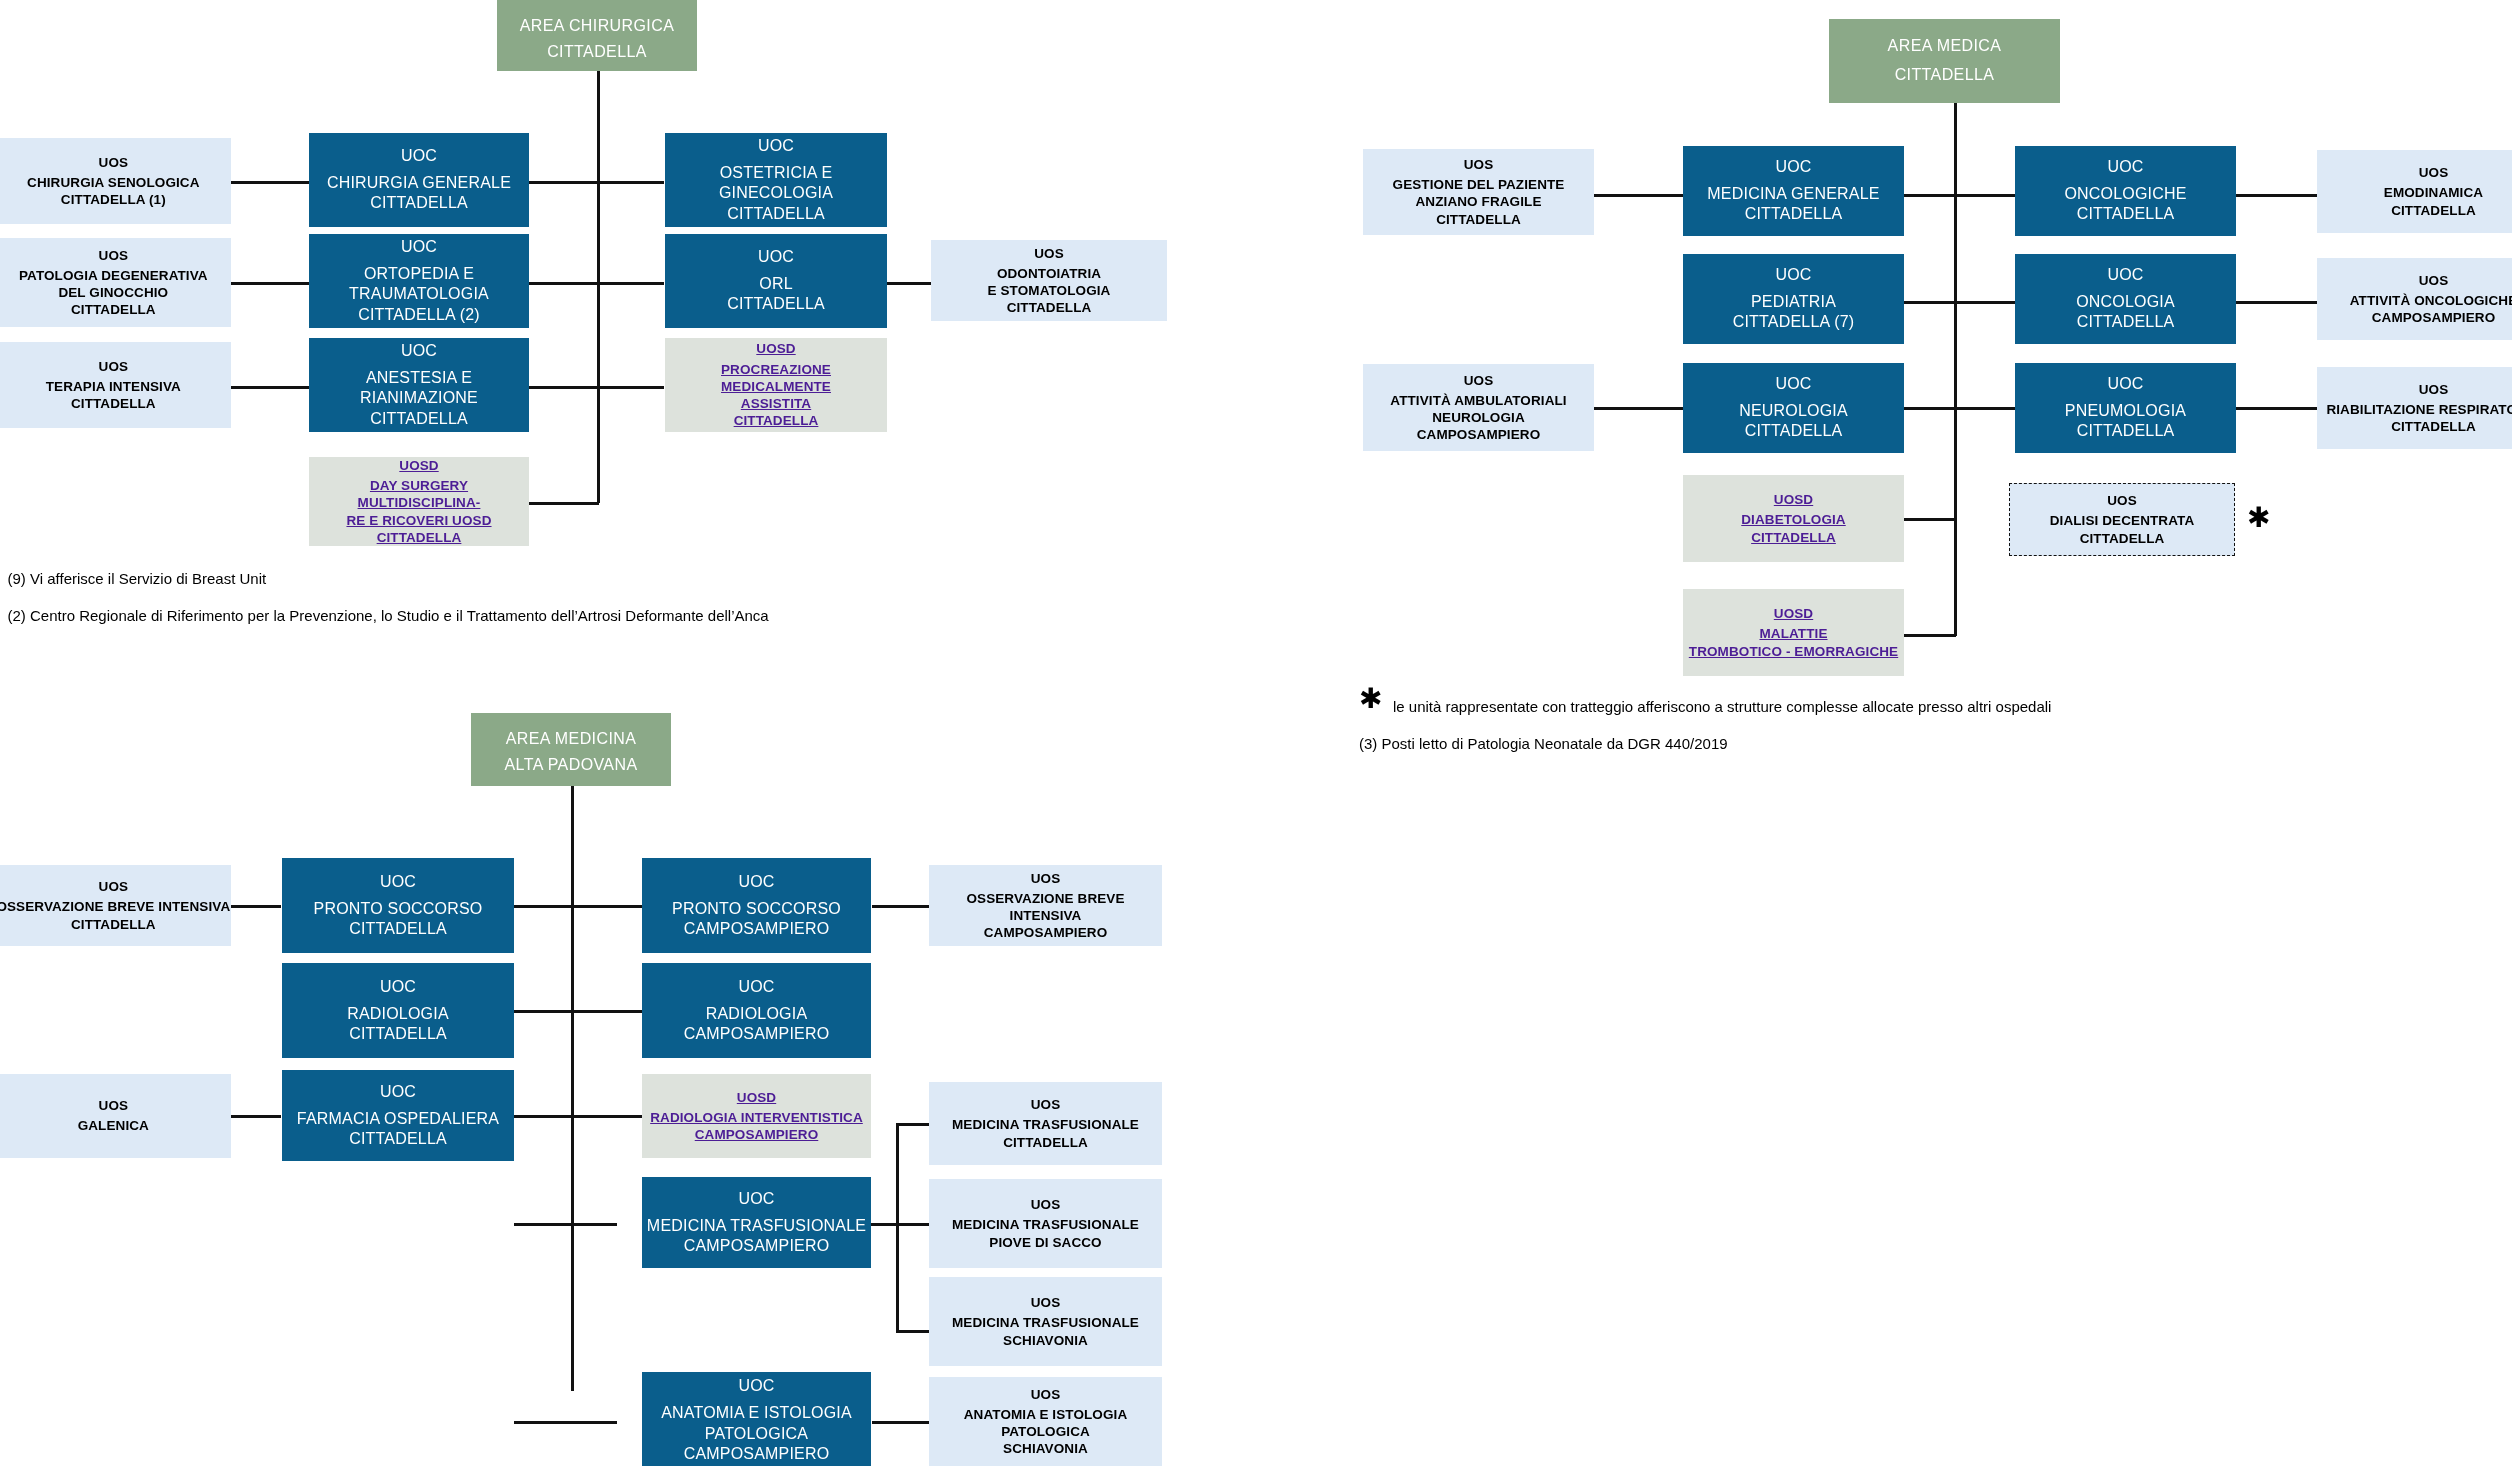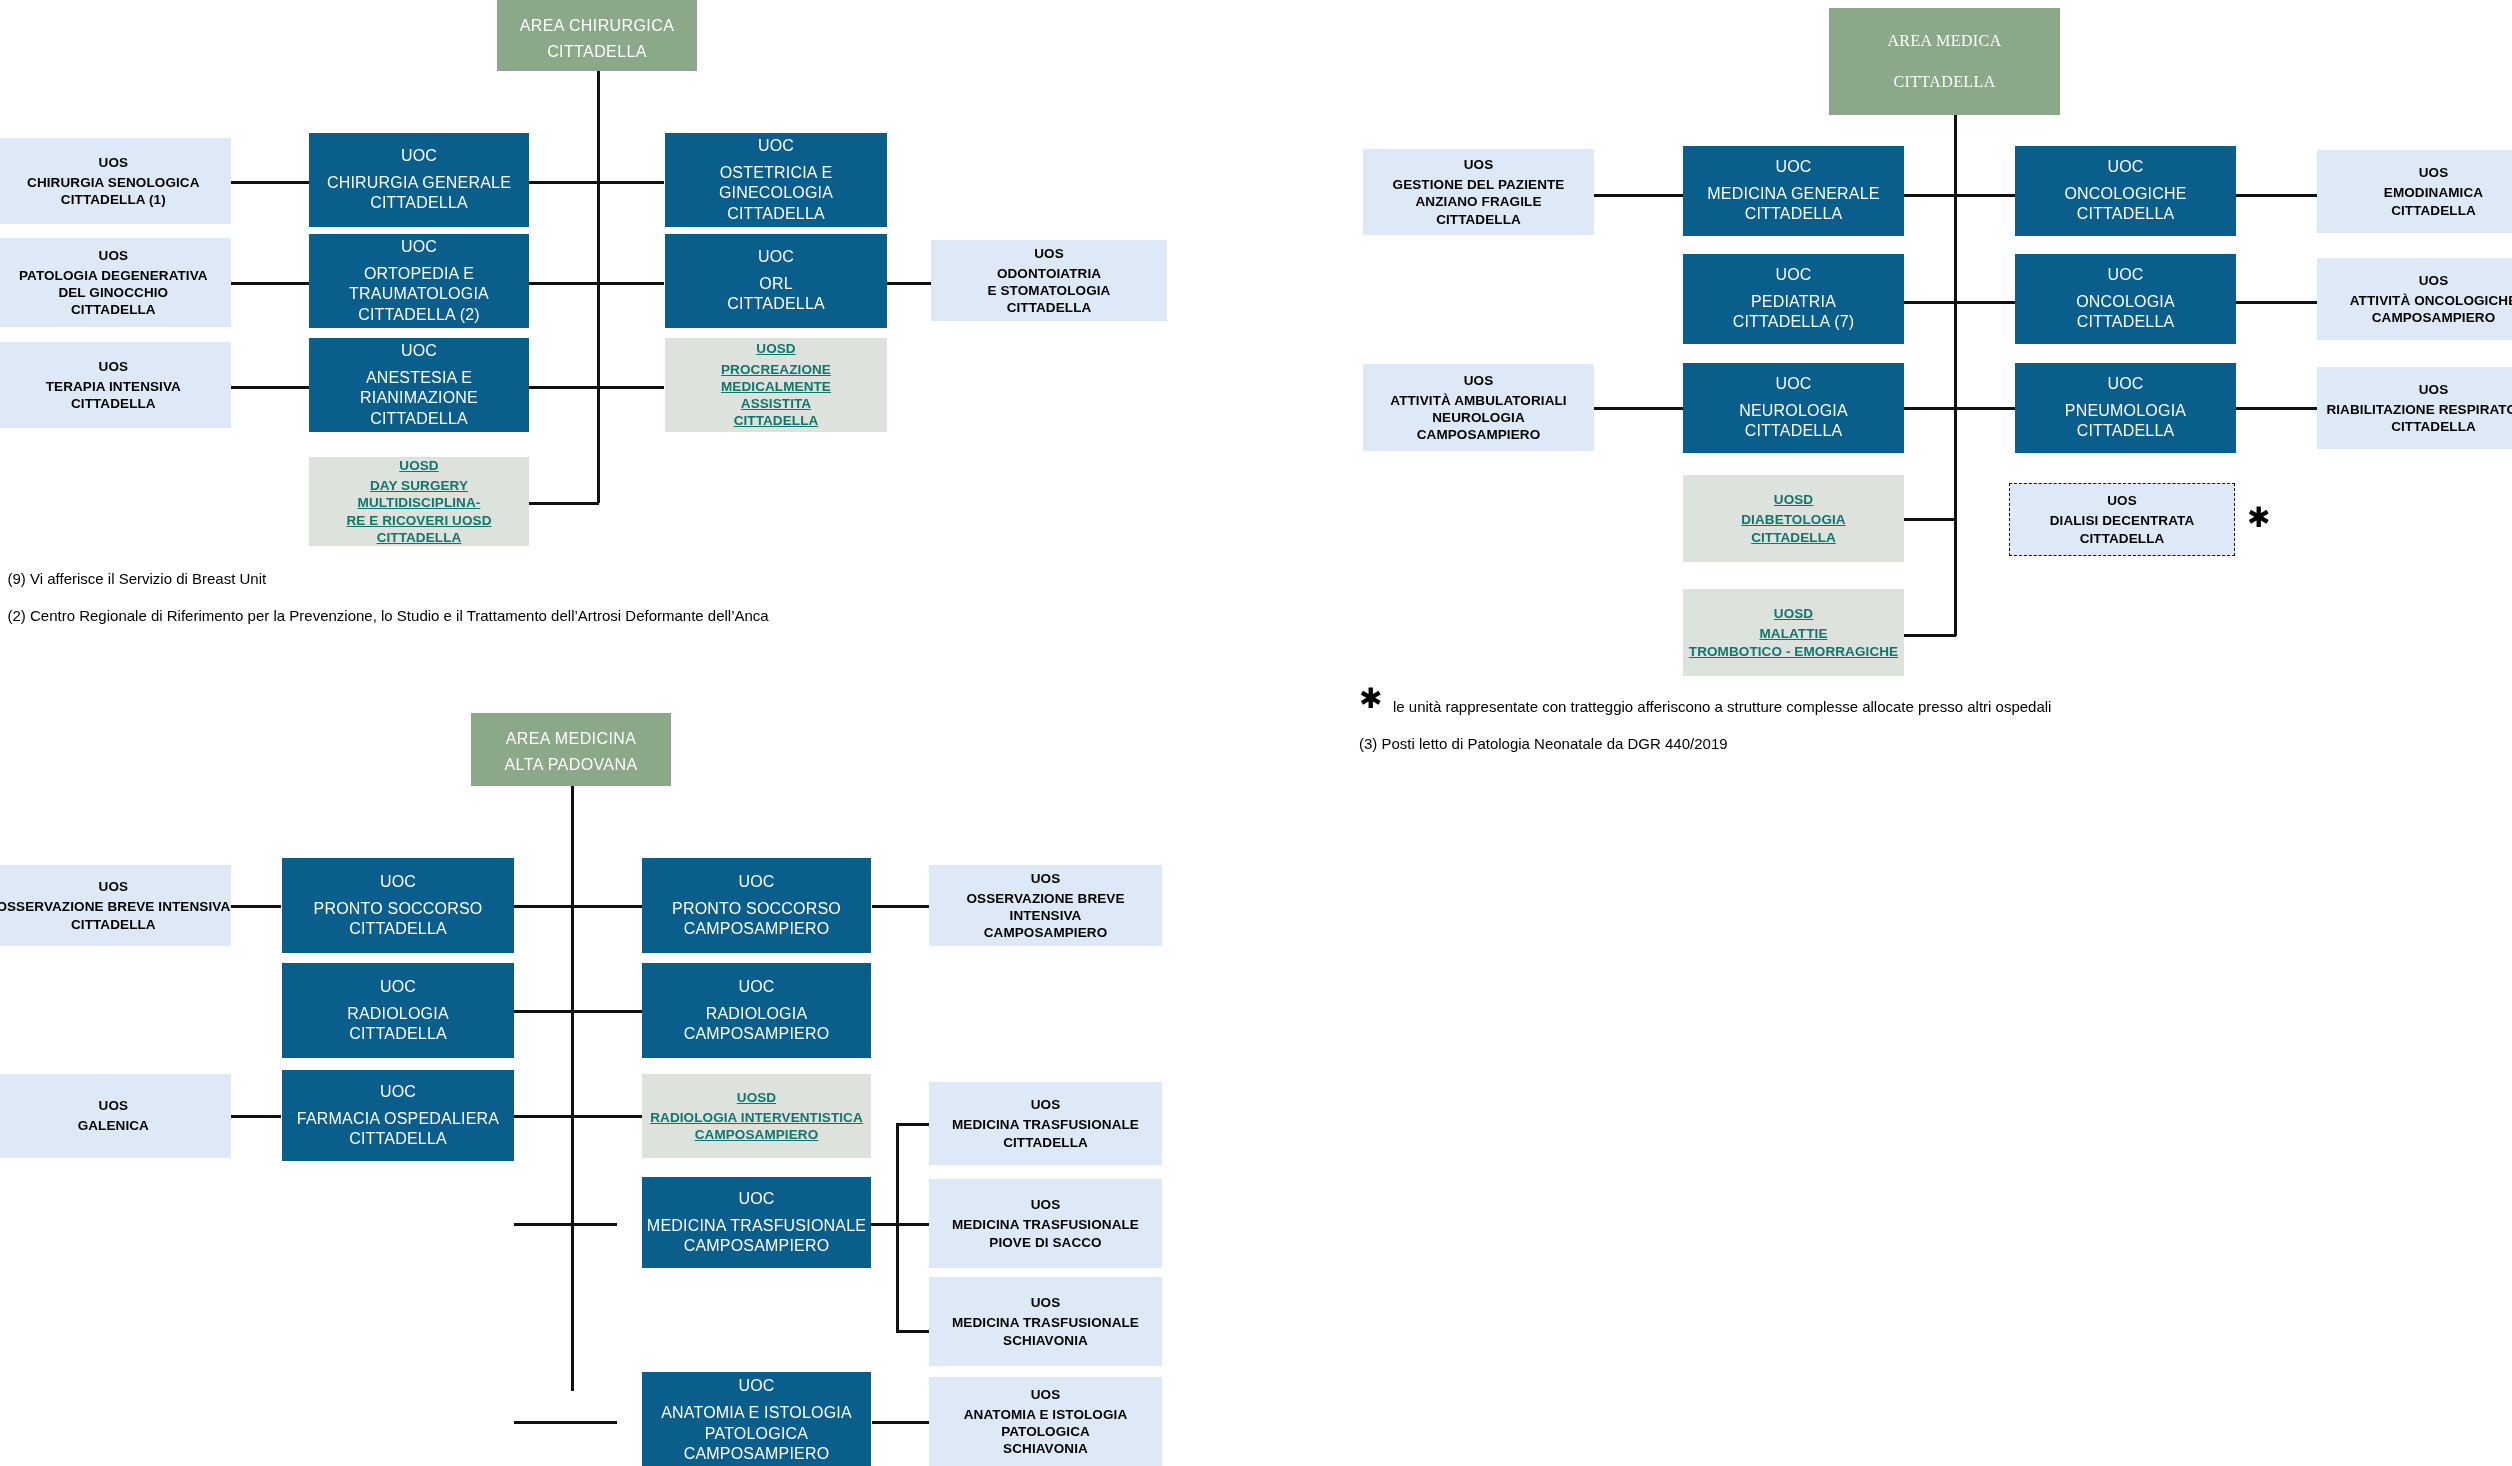--- a/index.html
+++ b/index.html
@@ -51,21 +51,21 @@
     background:#dde9f6;
     color:#000000;
     font-size:13.5px;
     font-weight:bold;
     letter-spacing:0.1px;
   }
   .uos .kind{margin-bottom:2.8px;}
   
   .uosd{
     background:#dde2dc;
-    color:#0f766e;
+    color:#4c1d95;
     font-size:13.5px;
     font-weight:bold;
     letter-spacing:0.1px;
   }
   .uosd .ln{text-decoration:underline;display:inline-block;width:auto;}
   .uosd .kind{margin-bottom:2.8px;}
   
   .dashed{
     border:1.9px dashed #111111;
     background:#dde9f6;
@@ -192,21 +192,21 @@
   <div class="ln-h" style="left:1904px;top:194px;width:112px;"></div>
   <div class="ln-h" style="left:2236px;top:194px;width:81px;"></div>
   <div class="ln-h" style="left:1904px;top:301px;width:112px;"></div>
   <div class="ln-h" style="left:2236px;top:301px;width:81px;"></div>
   <div class="ln-h" style="left:1594px;top:407px;width:89px;"></div>
   <div class="ln-h" style="left:1904px;top:407px;width:112px;"></div>
   <div class="ln-h" style="left:2236px;top:407px;width:81px;"></div>
   <div class="ln-h" style="left:1904px;top:518px;width:52px;"></div>
   <div class="ln-h" style="left:1904px;top:634px;width:52px;"></div>
 
-  <div class="box area" style="left:1829px;top:8px;width:231px;height:107px;font-family:Liberation Serif, serif;">
+  <div class="box area" style="left:1829px;top:19px;width:231px;height:84px;">
     <span class="ln">AREA MEDICA</span>
     <span class="ln">CITTADELLA</span>
   </div>
 
   <div class="box uos" style="left:1363px;top:149px;width:231px;height:86px;">
     <span class="ln kind">UOS</span>
     <span class="ln">GESTIONE DEL PAZIENTE</span>
     <span class="ln">ANZIANO FRAGILE</span>
     <span class="ln">CITTADELLA</span>
   </div>

